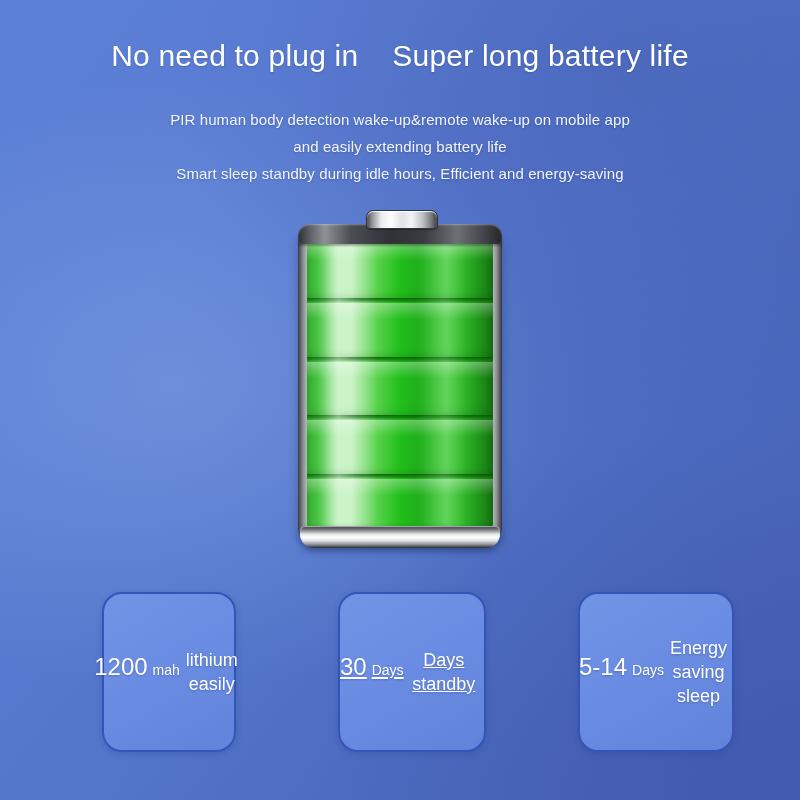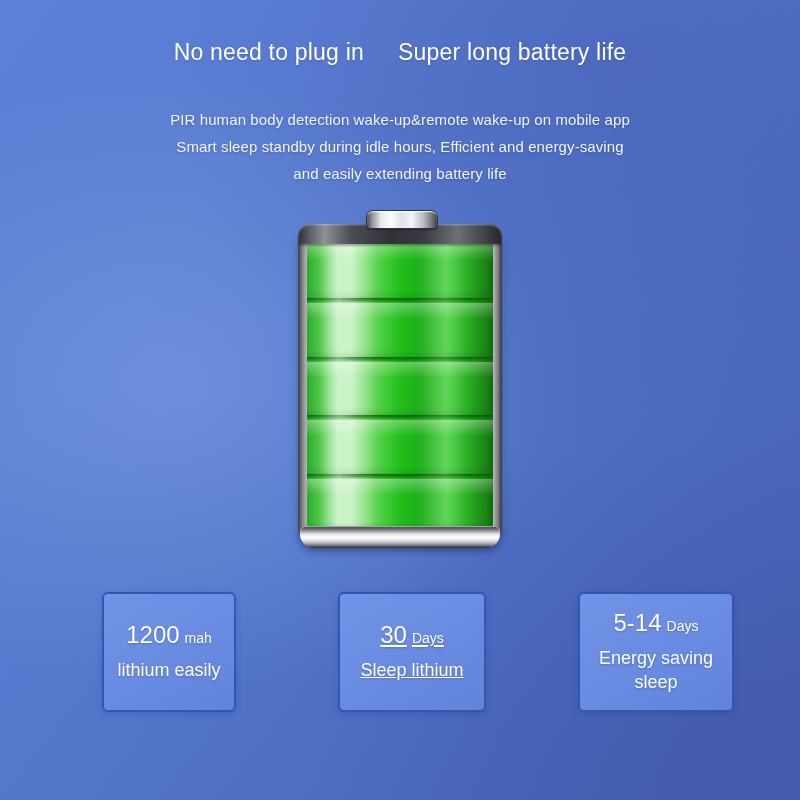--- a/index.html
+++ b/index.html
@@ -38,21 +38,21 @@
   }
 
   
   .headline {
     position:absolute;
     top:39px;
     left:0;
     width:800px;
     text-align:center;
     color:#ffffff;
-    font-size:23px;
+    font-size:30px;
     font-weight:300;
     letter-spacing:0.2px;
     white-space:nowrap;
     text-shadow:0 1px 2px rgba(30,50,110,0.25);
   }
   .headline .gap { display:inline-block; width:34px; }
 
   
   .subtitle {
     position:absolute;
@@ -207,26 +207,26 @@
   .cards {
     position:absolute;
     left:0;
     top:592px;
     width:800px;
     height:140px;
   }
   .card {
     position:absolute;
     top:0;
-    height:120px;
+    height:160px;
     border:2px solid #3355b8;
-    border-radius:6px;
+    border-radius:20px;
     background:linear-gradient(150deg, #7194e6 0%, #6a8ce2 45%, #6184da 100%);
     display:flex;
-    flex-direction:column;
+    flex-direction:row;
     align-items:center;
     justify-content:center;
     color:#ffffff;
     text-shadow:0 1px 2px rgba(30,50,110,0.30);
     box-shadow:0 2px 6px rgba(30,48,110,0.22);
   }
   .card-1 { left:102px;  width:134px; }
   .card-2 { left:338px;  width:148px;text-decoration:underline; }
   .card-3 { left:578px;  width:156px; }
 
@@ -256,22 +256,22 @@
 <div class="banner">
 
   <div class="bg-vignette"></div>
 
   <div class="headline">
     <span>No need to plug in</span><span class="gap"></span><span>Super long battery life</span>
   </div>
 
   <div class="subtitle">
     <div>PIR human body detection wake-up&amp;remote wake-up on mobile app</div>
+    <div>and easily extending battery life</div>
     <div>Smart sleep standby during idle hours, Efficient and energy-saving</div>
-    <div>and easily extending battery life</div>
   </div>
 
   <div class="battery">
     <div class="bat-nub"></div>
     <div class="bat-rim"></div>
     <div class="bat-case"></div>
     <div class="bat-cell">
       <div class="seg first" style="height:20%"></div>
       <div class="seg" style="height:20%"></div>
       <div class="seg" style="height:20%"></div>
@@ -288,21 +288,21 @@
       <div class="card-value">
         <span>1200</span><span class="card-unit">mah</span>
       </div>
       <div class="card-label">lithium easily</div>
     </div>
 
     <div class="card card-2">
       <div class="card-value">
         <span>30</span><span class="card-unit">Days</span>
       </div>
-      <div class="card-label">Sleep lithium</div>
+      <div class="card-label">Days standby</div>
     </div>
 
     <div class="card card-3">
       <div class="card-value">
         <span>5-14</span><span class="card-unit">Days</span>
       </div>
       <div class="card-label">Energy saving sleep</div>
     </div>
 
   </div>

